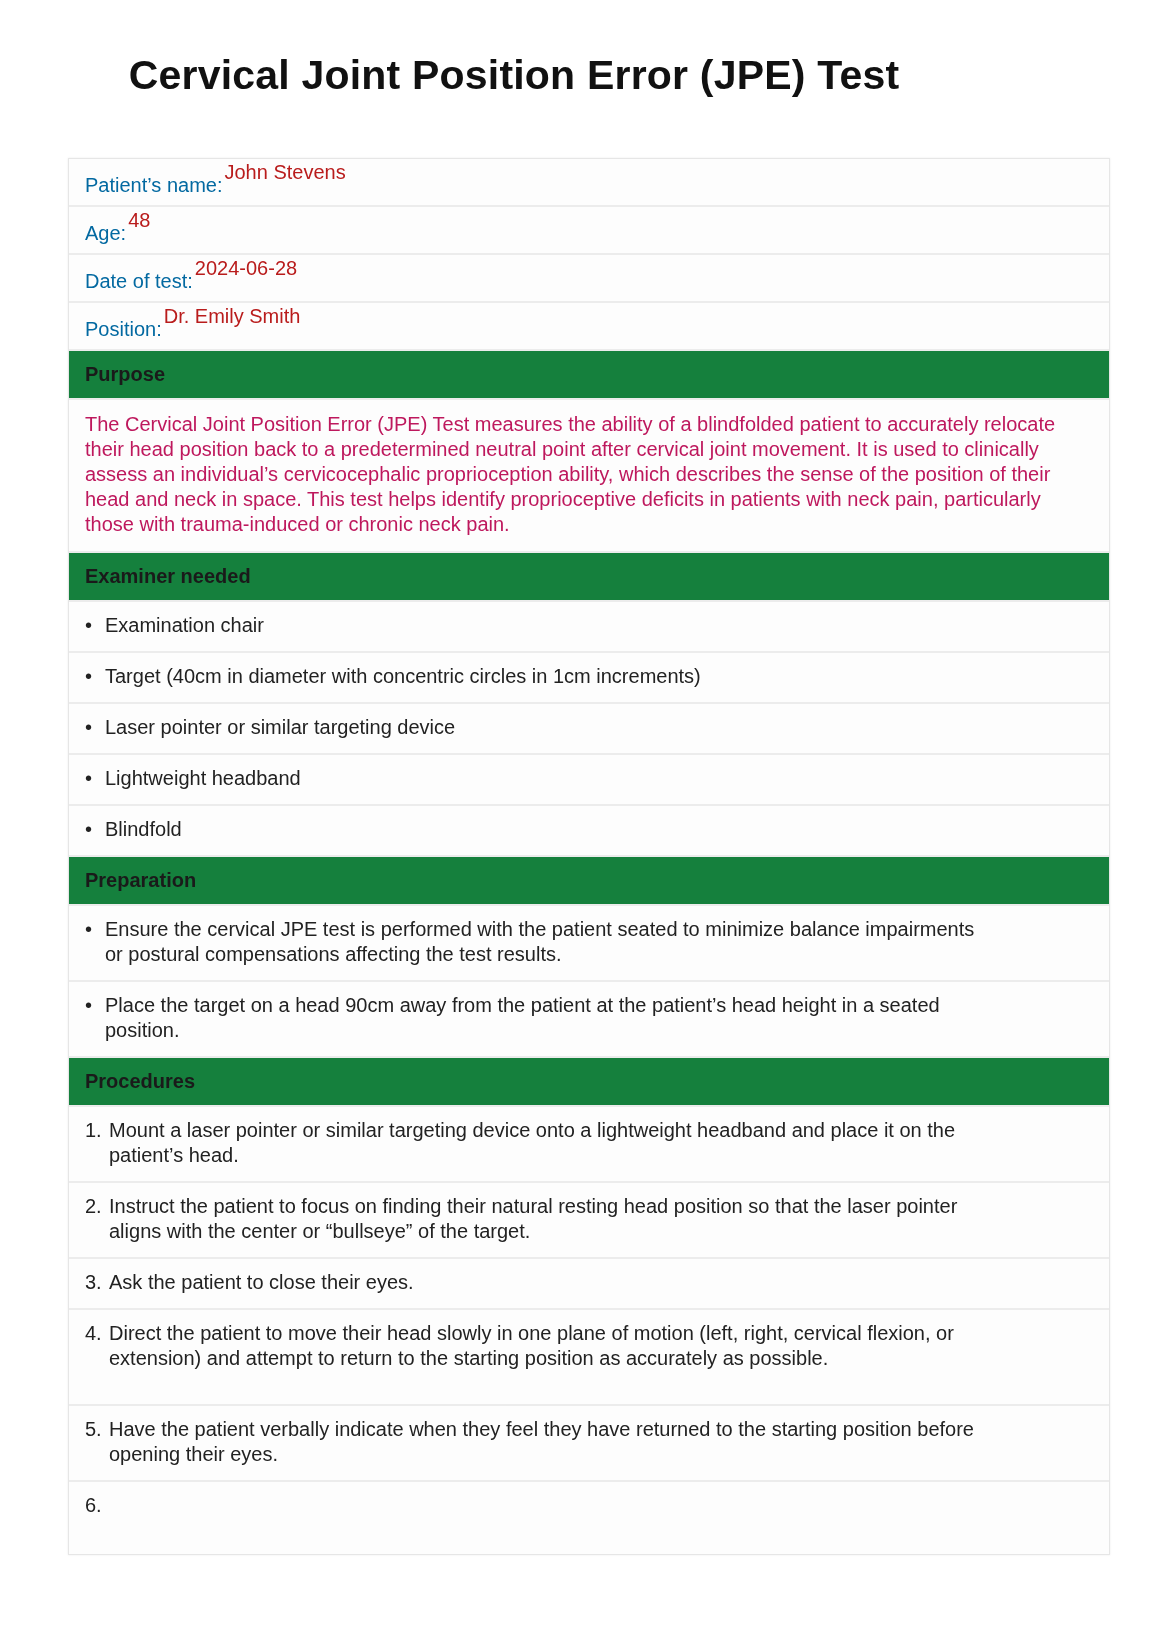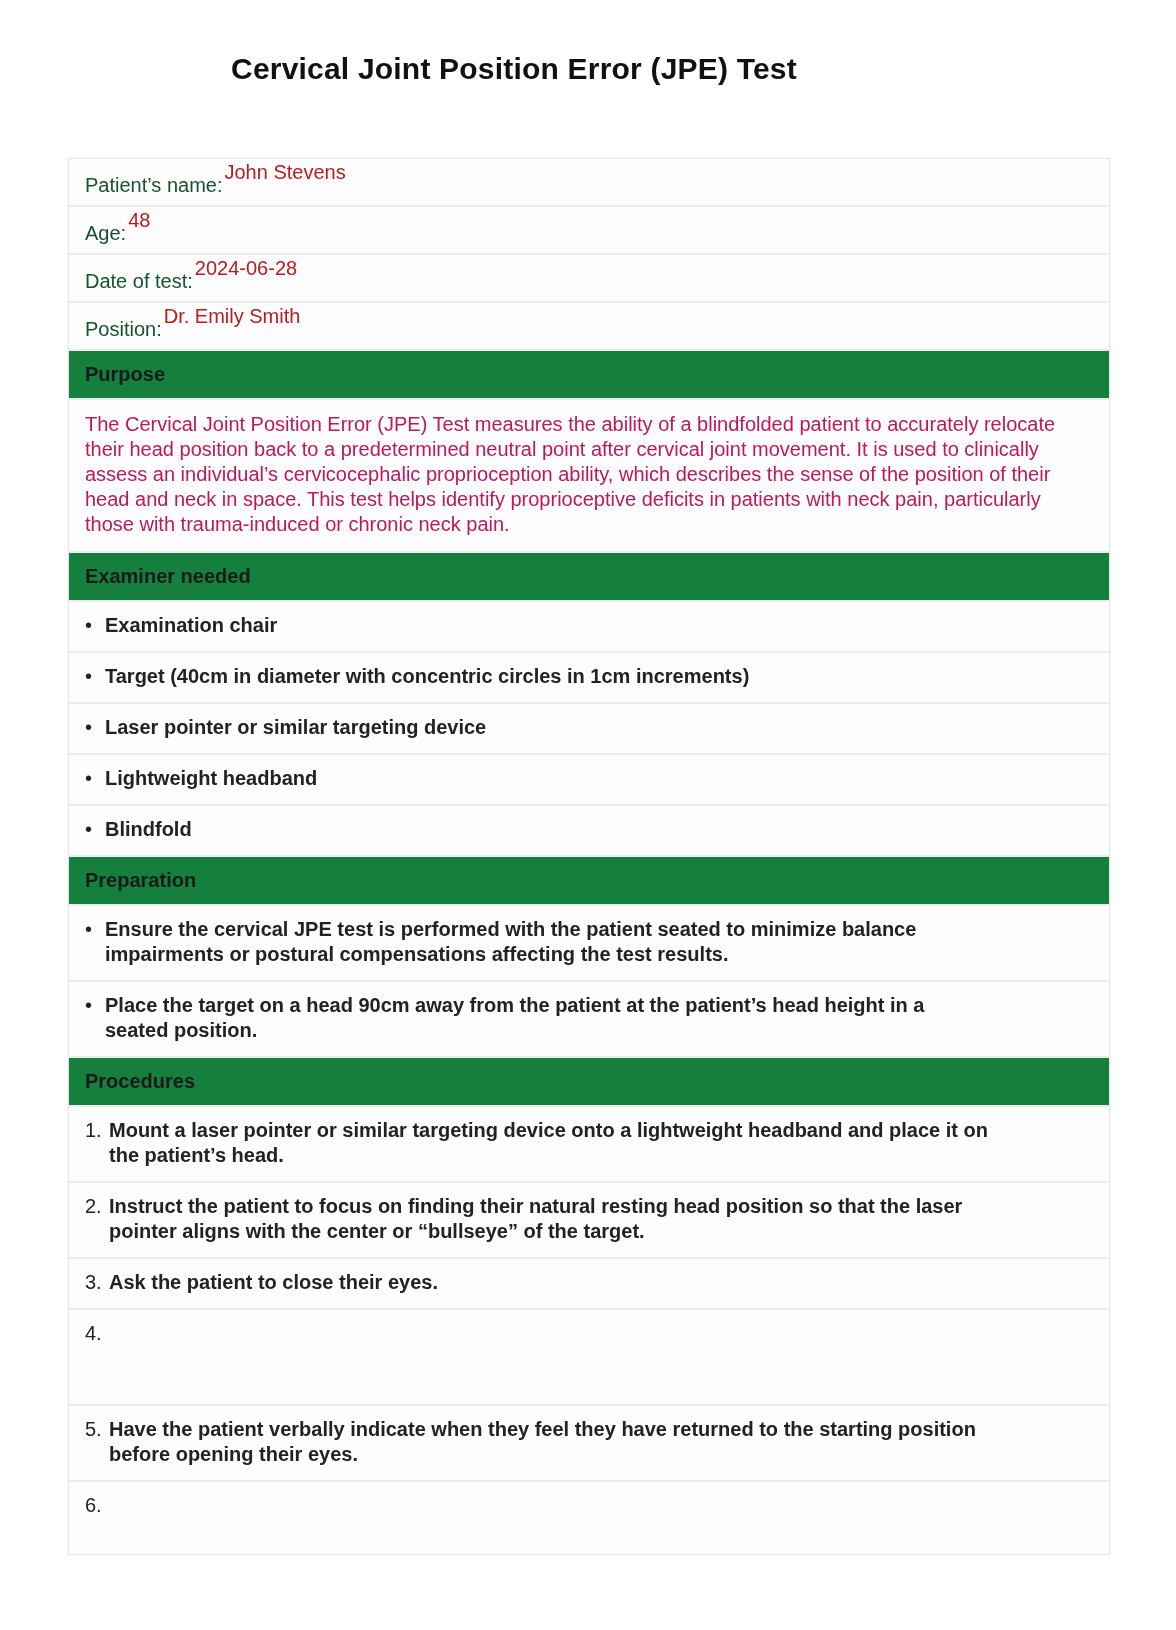--- a/index.html
+++ b/index.html
@@ -3,45 +3,45 @@
   <meta charset="utf-8">
   <style>
     html, body { margin: 0; padding: 0; background: #ffffff; }
     body {
       width: 1176px; height: 1630px; position: relative; overflow: hidden;
       font-family: "Liberation Sans", sans-serif; color: #1a1a1a;
     }
     .title {
       position: absolute; left: 0; top: 52px; width: 1028px;
       text-align: center; font-family: "Liberation Sans", sans-serif;
-      font-weight: bold; font-size: 30px; color: #111; letter-spacing: 0.2px;
+      font-weight: bold; font-size: 41px; color: #111; letter-spacing: 0.2px;
     }
     .table {
       position: absolute; left: 68px; top: 158px; width: 1040px;
       border: 1px solid #e6e6e6; box-shadow: 0 0 2px rgba(0,0,0,0.08);
       background: #fdfdfd;
     }
     .row {
       border-bottom: 2px solid #ececec; box-sizing: border-box;
       padding: 0 16px; font-size: 20px; line-height: 25px;
     }
     .row:last-child { border-bottom: none; }
     .field { height: 48px; display: flex; align-items: flex-start; padding-top: 14px; }
-    .field .label { color: #14532d; }
+    .field .label { color: #0369a1; }
     .field .value { position: relative; top: -13px; margin-left: 2px; color: #b91c1c; }
     .head {
       height: 49px; background: #15803d; font-weight: bold; display: flex;
       align-items: center; color: #1a1a1a;
     }
     .para { padding-top: 12px; padding-bottom: 14px; color: #be185d; }
     .item { display: flex; padding-top: 11px; padding-bottom: 13px; color: #222; min-height: 48px; box-sizing: border-box; }
     .item .marker { flex: 0 0 auto; }
     .item.bullet .marker { width: 20px; padding-left: 0; }
     .item.num .marker { width: 24px; }
-    .item .txt { flex: 1 1 auto; padding-right: 100px; font-weight: bold; }
+    .item .txt { flex: 1 1 auto; padding-right: 100px; }
     .item.two { min-height: 72px; }
     .item.three { min-height: 96px; }
   </style>
 </head>
 <body>
 
 <div class="title">Cervical Joint Position Error (JPE) Test</div>
 
 <div class="table">
 
@@ -105,20 +105,21 @@
   <div class="row item num two">
     <span class="marker">2.</span>
     <span class="txt">Instruct the patient to focus on finding their natural resting head position so that the laser pointer aligns with the center or “bullseye” of the target.</span>
   </div>
   <div class="row item num">
     <span class="marker">3.</span>
     <span class="txt">Ask the patient to close their eyes.</span>
   </div>
   <div class="row item num three">
     <span class="marker">4.</span>
+    <span class="txt">Direct the patient to move their head slowly in one plane of motion  (left, right, cervical flexion, or extension) and attempt to return to the starting position as accurately as possible.</span>
   </div>
   <div class="row item num two">
     <span class="marker">5.</span>
     <span class="txt">Have the patient verbally indicate when they feel they have returned to the starting position before opening their eyes.</span>
   </div>
   <div class="row item num two">
     <span class="marker">6.</span>
   </div>
 
 </div>

